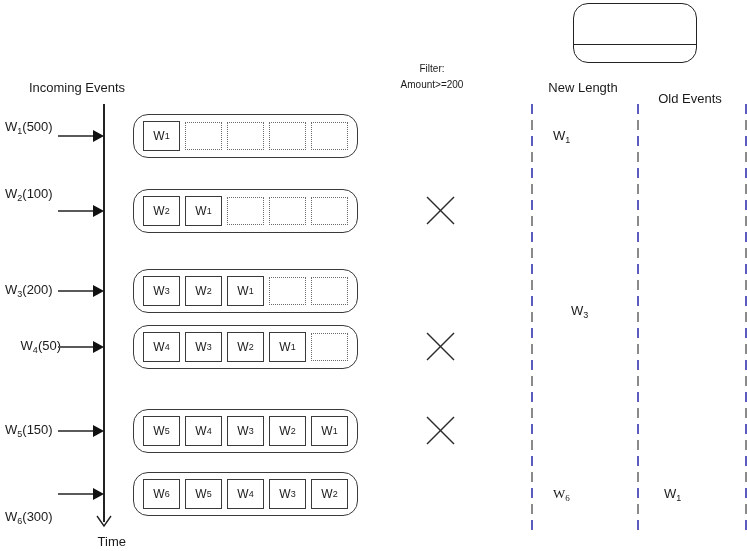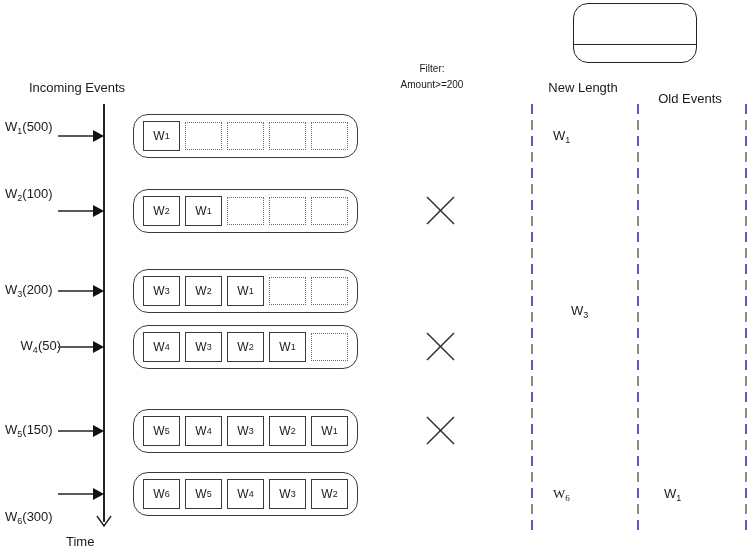--- a/index.html
+++ b/index.html
@@ -41,21 +41,21 @@
     position:absolute;left:133px;width:225px;height:44px;box-sizing:border-box;
     border:1.5px solid #3a3a3a;border-radius:15px;background:#fff;
     display:flex;align-items:center;padding-left:9px;gap:5px;
   }
   .slot{width:37px;height:30px;box-sizing:border-box;display:flex;align-items:center;
     justify-content:center;font-size:12px;background:#fff;}
   .slot.filled{border:1px solid #3a3a3a;}
   .slot.empty{border:1px dotted #6a6a6a;height:28px;}
   .xmark{position:absolute;left:424px;width:33px;height:33px;}
   .outcol{position:absolute;width:60px;text-align:left;font-size:13px;}
-  .time-label{position:absolute;left:66px;top:534px;width:60px;text-align:left;font-size:13px;}
+  .time-label{position:absolute;left:66px;top:534px;width:60px;text-align:right;font-size:13px;}
 </style>
 </head>
 <body>
 
 <div id="canvas">
 
   <div class="listener-box">
     <div class="listener-divider"></div>
   </div>
 

